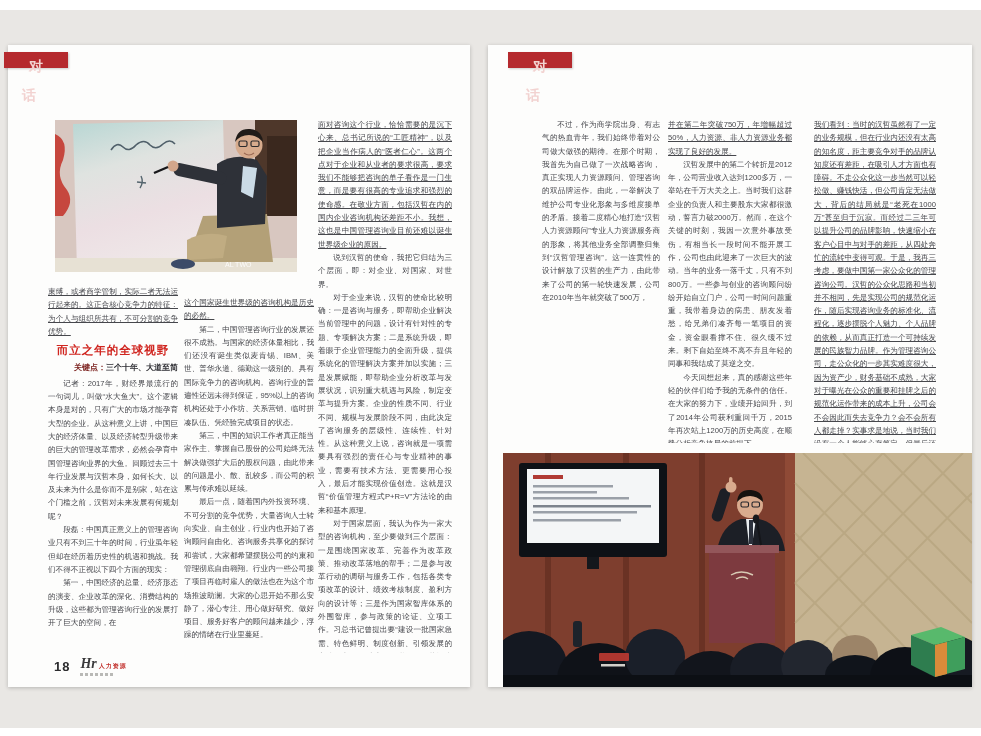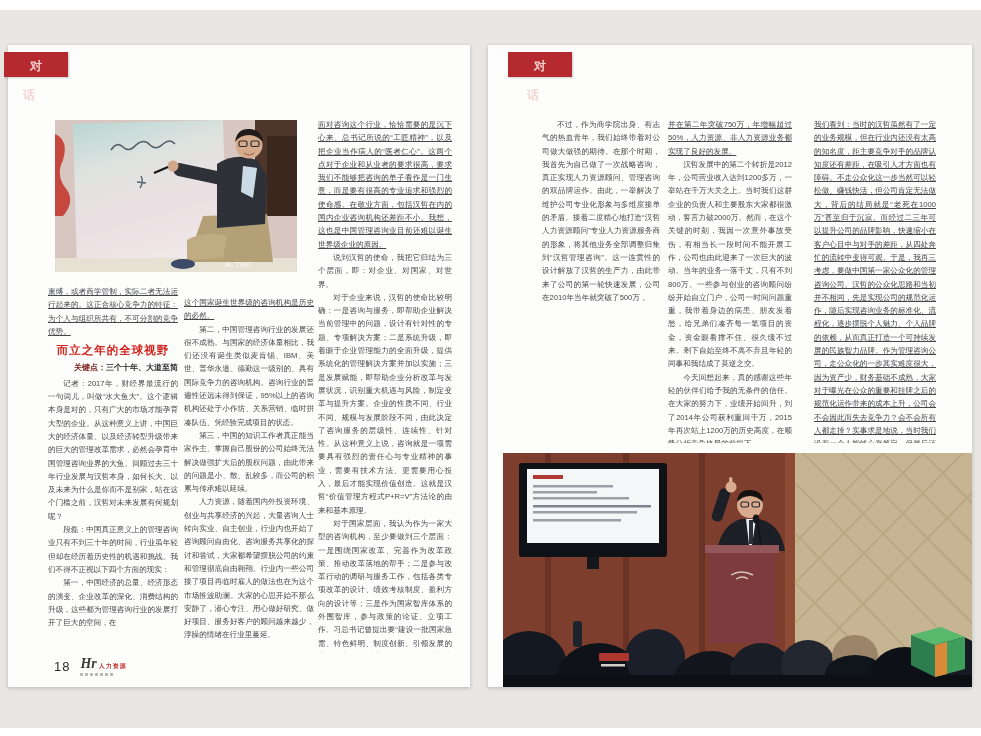--- a/index.html
+++ b/index.html
@@ -4,22 +4,22 @@
 <style>
   html,body{margin:0;padding:0;background:#ffffff;}
   .stage{position:relative;width:981px;height:736px;background:#ffffff;overflow:hidden;
          font-family:"Liberation Sans","DejaVu Sans",sans-serif;}
   .backdrop{position:absolute;left:0;top:10px;width:981px;height:718px;background:#e9e7e4;}
   .page{position:absolute;top:45px;height:642px;background:#fdfdfc;
         box-shadow:0 1px 4px rgba(0,0,0,.22);}
   .page-left{left:8px;width:462px;}
   .page-right{left:488px;width:484px;}
 
-  .tab{position:absolute;top:7px;height:25px;width:64px;background:#b52a2e;
-       color:#f2d2d0;font-size:12px;font-weight:bold;line-height:29px;text-align:center;
+  .tab{position:absolute;top:7px;height:16px;width:64px;background:#b52a2e;
+       color:#f2d2d0;font-size:14px;font-weight:bold;line-height:29px;text-align:center;
        letter-spacing:14px;text-indent:14px;box-shadow:1px 1px 2px rgba(0,0,0,.2);}
   .tab-l{left:-4px;}
   .tab-r{left:20px;}
 
   .col{position:absolute;color:#46474c;font-size:7.6px;line-height:13.3px;
        text-align:justify;overflow:hidden;}
   .para{margin:0;text-indent:2em;}
   .para.cont{text-indent:0;text-decoration:underline;}
 
   .col-heading{margin:6px 0 4px;text-align:center;font-size:11.5px;font-weight:bold;
@@ -27,21 +27,21 @@
   .key-line{margin:0 0 2px;text-align:right;text-indent:0;font-size:8px;font-weight:bold;color:#2b2b30;}
   .key-line .key-label{color:#7a1f1c;}
 
   
   .lp-col1{left:40px;top:240px;width:130px;height:368px;}
   .lp-col2{left:176px;top:240px;width:130px;height:368px;margin-top:11px;}
   .lp-col3{left:310px;top:73px;width:134px;height:535px;}
   .lp-photo{position:absolute;left:47px;top:75px;width:242px;height:152px;overflow:hidden;
             background:#d9cac3;}
   .footer{position:absolute;left:46px;top:608px;height:26px;display:flex;align-items:center;gap:10px;}
-  .pageno{font-size:13px;font-weight:normal;color:#2c2c2e;letter-spacing:1px;}
+  .pageno{font-size:13px;font-weight:bold;color:#2c2c2e;letter-spacing:1px;}
   .maglogo{display:flex;flex-direction:column;line-height:1;}
   .maglogo .row1{display:flex;align-items:baseline;gap:2px;}
   .logo-hr{font-family:"Liberation Serif","DejaVu Serif",serif;font-style:italic;
            font-weight:bold;font-size:14px;color:#3a3a3c;}
   .logo-name{font-size:6px;font-weight:bold;color:#c2302c;letter-spacing:1px;}
   .logo-rule{margin-top:2px;width:34px;height:3px;
              background:repeating-linear-gradient(90deg,#b9b9b6 0 3px,transparent 3px 5px);}
 
   
   .rp-col1{left:54px;top:73px;width:118px;height:325px;}
@@ -104,21 +104,21 @@
           <p class="para">记者：2017年，财经界最流行的一句词儿，叫做“水大鱼大”。这个逻辑本身是对的，只有广大的市场才能孕育大型的企业。从这种意义上讲，中国巨大的经济体量、以及经济转型升级带来的巨大的管理改革需求，必然会孕育中国管理咨询业界的大鱼。回顾过去三十年行业发展与汉哲本身，如何长大、以及未来为什么是你而不是别家，站在这个门槛之前，汉哲对未来发展有何规划呢？</p>
           <p class="para">段磊：中国真正意义上的管理咨询业只有不到三十年的时间，行业虽年轻但却在经历着历史性的机遇和挑战。我们不得不正视以下四个方面的现实：</p>
           <p class="para">第一，中国经济的总量、经济形态的演变、企业改革的深化、消费结构的升级，这些都为管理咨询行业的发展打开了巨大的空间，在</p>
         </div>
     </div>
 
     <div class="col lp-col2">
         <p class="para cont">这个国家诞生世界级的咨询机构是历史的必然。</p>
         <p class="para">第二，中国管理咨询行业的发展还很不成熟。与国家的经济体量相比，我们还没有诞生类似麦肯锡、IBM、美世、普华永道、德勤这一级别的、具有国际竞争力的咨询机构。咨询行业的普遍性还远未得到保证，95%以上的咨询机构还处于小作坊、关系营销、临时拼凑队伍、凭经验完成项目的状态。</p>
         <p class="para">第三，中国的知识工作者真正能当家作主、掌握自己股份的公司始终无法解决做强扩大后的股权问题，由此带来的问题是小、散、乱较多，而公司的积累与传承难以延续。</p>
-        <p class="para">人力资源，随着国内外投资环境、创业与共享经济的兴起，大量咨询人士转向实业、自主创业，行业内也开始了咨询顾问自由化、咨询服务共享化的探讨和尝试，大家都希望摆脱公司的约束和管理彻底自由翱翔。行业内一些公司接了项目再临时雇人的做法也在为这个市场推波助澜。大家的心思开始不那么安静了，潜心专注、用心做好研究、做好项目、服务好客户的顾问越来越少，浮躁的情绪在行业里蔓延。</p>
+        <p class="para">最后一点，随着国内外投资环境、不可分割的竞争优势，大量咨询人士转向实业、自主创业，行业内也开始了咨询顾问自由化、咨询服务共享化的探讨和尝试，大家都希望摆脱公司的约束和管理彻底自由翱翔。行业内一些公司接了项目再临时雇人的做法也在为这个市场推波助澜。大家的心思开始不那么安静了，潜心专注、用心做好研究、做好项目、服务好客户的顾问越来越少，浮躁的情绪在行业里蔓延。</p>
       </div>
     <div class="col lp-col3">
         <p class="para cont">面对咨询这个行业，恰恰需要的是沉下心来、总书记所说的“工匠精神”，以及把企业当作病人的“医者仁心”。这两个点对于企业和从业者的要求很高，要求我们不能够把咨询的单子看作是一门生意，而是要有很高的专业追求和强烈的使命感。在敬业方面，包括汉哲在内的国内企业咨询机构还差距不小。我想，这也是中国管理咨询业目前还难以诞生世界级企业的原因。</p>
         <p class="para">说到汉哲的使命，我把它归结为三个层面，即：对企业、对国家、对世界。</p>
         <p class="para">对于企业来说，汉哲的使命比较明确：一是咨询与服务，即帮助企业解决当前管理中的问题，设计有针对性的专题、专项解决方案；二是系统升级，即着眼于企业管理能力的全面升级，提供系统化的管理解决方案并加以实施；三是发展赋能，即帮助企业分析改革与发展状况，识别重大机遇与风险，制定变革与提升方案。企业的性质不同、行业不同、规模与发展阶段不同，由此决定了咨询服务的层级性、连续性、针对性。从这种意义上说，咨询就是一项需要具有强烈的责任心与专业精神的事业，需要有技术方法、更需要用心投入，最后才能实现价值创造。这就是汉哲“价值管理方程式P+R=V”方法论的由来和基本原理。</p>
         <p class="para">对于国家层面，我认为作为一家大型的咨询机构，至少要做到三个层面：一是围绕国家改革、完善作为改革政策、推动改革落地的帮手；二是参与改革行动的调研与服务工作，包括各类专项改革的设计、绩效考核制度、盈利方向的设计等；三是作为国家智库体系的外围智库，参与政策的论证、立项工作。习总书记曾提出要“建设一批国家急需、特色鲜明、制度创新、引领发展的高端智库”。在这方面，我们的现状还比较薄弱，作为咨询从业者我们应实实在在为之努力做出贡献。</p>
       </div>
 
     <div class="footer">
       <span class="pageno">18</span>

